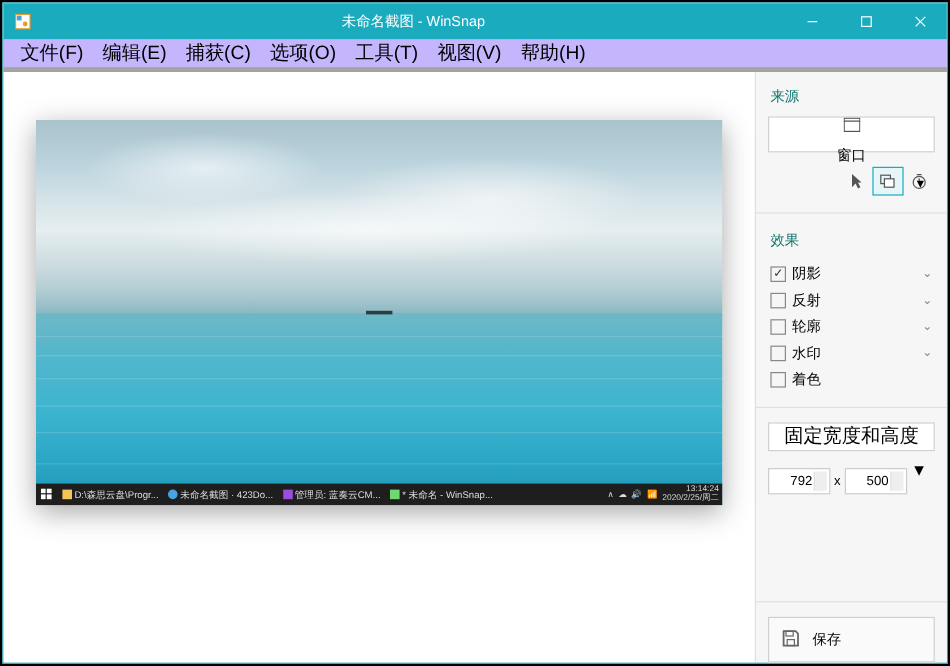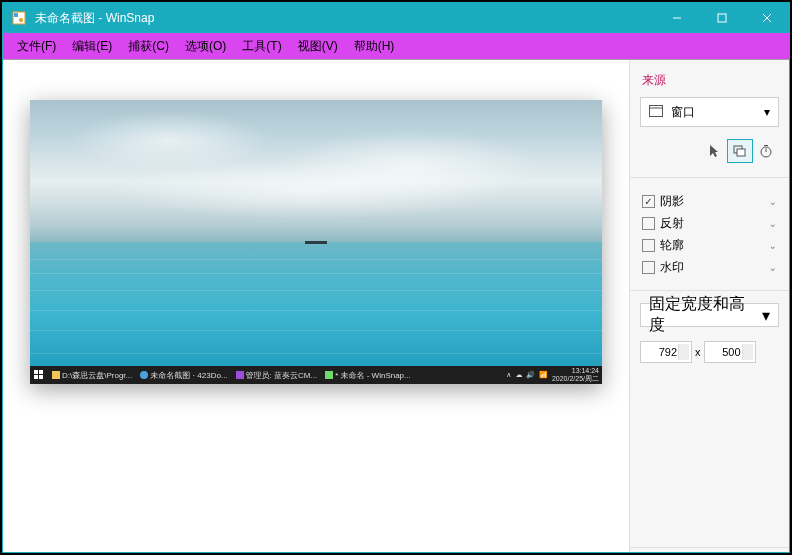--- a/index.html
+++ b/index.html
@@ -1,41 +1,41 @@
 <!DOCTYPE html>
 <html><head>
 <meta charset="utf-8">
 <style>
 * { margin: 0; padding: 0; box-sizing: border-box; font-family: "Microsoft YaHei", "Segoe UI", sans-serif; }
 body { background: #000; width: 792px; height: 555px; overflow: hidden; }
 .window { width: 788px; height: 551px; margin: 2px; background: #fff; display: flex; flex-direction: column; border: 1px solid #1aabbf; }
-.titlebar { height: 30px; background: #1aabbf; display: flex; align-items: center; color: #fff; font-size: 12px; }
+.titlebar { height: 30px; background: #1aabbf; display: flex; align-items: center; color: #fff; font-size: 12px; text-align: center; }
 .titlebar .icon { width: 20px; height: 16px; margin: 0 6px; display: flex; align-items: center; justify-content: center; }
 .titlebar .title { flex: 1; }
 .winbtns { display: flex; }
 .winbtn { width: 45px; height: 30px; display: flex; align-items: center; justify-content: center; cursor: pointer; }
 .winbtn svg { stroke: #fff; fill: none; }
-.menubar { height: 27px; background: #d946ef; display: flex; align-items: center; padding: 0 6px; border-bottom: 1px solid #a3a3a3; font-size: 12px; }
+.menubar { height: 27px; background: #c4b5fd; display: flex; align-items: center; padding: 0 6px; border-bottom: 4px solid #a3a3a3; font-size: 16px; }
 .menuitem { padding: 4px 8px; cursor: pointer; }
 .body { flex: 1; display: flex; }
 .canvas-area { flex: 1; background: #fff; display: flex; flex-direction: column; }
 .canvas-inner { flex: 1; padding: 40px 27px 20px; display: flex; align-items: flex-start; justify-content: flex-start; }
-.preview { width: 572px; height: 284px; box-shadow: 0 6px 22px rgba(0,0,0,0.35); position: relative; overflow: hidden; }
+.preview { width: 572px; height: 321px; box-shadow: 0 6px 22px rgba(0,0,0,0.35); position: relative; overflow: hidden; }
 .sky { position: absolute; top: 0; left: 0; right: 0; height: 52%; background: linear-gradient(to bottom, #a9c2cc 0%, #b9d2dc 20%, #d5e3e8 40%, #e5eef0 55%, #d0dee2 70%, #b3cdd4 85%, #7fb2bd 100%); }
 .cloud { position: absolute; background: radial-gradient(ellipse, rgba(255,255,255,0.6), transparent 70%); }
 .sea { position: absolute; bottom: 0; left: 0; right: 0; height: 50%; background: linear-gradient(to bottom, #6eb8c6 0%, #4fb6cc 25%, #3eb5cf 50%, #2ca8c6 75%, #1e96b6 100%); }
 .ripple { position: absolute; left: 0; right: 0; height: 1px; background: rgba(255,255,255,0.15); }
 .boat { position: absolute; top: 49.5%; left: 48%; width: 22px; height: 3px; background: #2c3e42; }
 .taskbar { position: absolute; bottom: 0; left: 0; right: 0; height: 18px; background: #1e1e1e; display: flex; align-items: center; font-size: 8px; color: #ddd; }
 .taskbar-item { padding: 0 4px; display: flex; align-items: center; height: 100%; gap: 2px; }
 .taskbar-tray { margin-left: auto; display: flex; align-items: center; gap: 4px; padding-right: 3px; font-size: 7px; }
 .sidepanel { width: 160px; background: #f6f6f6; border-left: 1px solid #e0e0e0; display: flex; flex-direction: column; padding: 10px 10px 0; gap: 8px; font-size: 12px; }
 .panel-btn { height: 38px; border: 1px solid #d0d0d0; background: #fafafa; display: flex; align-items: center; padding: 0 10px; gap: 10px; cursor: pointer; }
-.panel-section-label { font-size: 12px; color: #be185d; padding: 2px 0 0 2px; }
-.panel-dropdown { height: 30px; border: 1px solid #d0d0d0; background: #fff; display: flex; align-items: center; padding: 0 8px; cursor: pointer; gap: 8px; position: relative; }
+.panel-section-label { font-size: 12px; color: #0f766e; padding: 2px 0 0 2px; }
+.panel-dropdown { height: 30px; border: 1px solid #d0d0d0; background: #fff; display: flex; align-items: center; padding: 0 8px; cursor: pointer; gap: 8px; position: relative; flex-direction: column; }
 .panel-dropdown .caret { margin-left: auto; }
 .icon-row { display: flex; justify-content: flex-end; gap: 0; margin: 4px 0 2px; }
 .icon-btn { width: 26px; height: 24px; display: flex; align-items: center; justify-content: center; border: 1px solid transparent; cursor: pointer; }
 .icon-btn.selected { border: 1px solid #1aabbf; background: #e6f5f8; }
 .effects-list { display: flex; flex-direction: column; }
 .effect-row { display: flex; align-items: center; height: 22px; padding: 0 2px; cursor: pointer; }
 .effect-row .cb { width: 13px; height: 13px; border: 1px solid #888; margin-right: 5px; display: flex; align-items: center; justify-content: center; font-size: 10px; color: #333; }
 .effect-row .chev { margin-left: auto; color: #888; font-size: 10px; }
 .resize-fields { display: flex; align-items: center; gap: 3px; margin-top: 6px; }
 .numfield { width: 52px; height: 22px; border: 1px solid #ccc; background: #fff; display: flex; align-items: center; justify-content: flex-end; padding: 0 14px 0 4px; position: relative; font-size: 11px; }
@@ -174,57 +174,70 @@
         <div class="icon-btn">
             <svg width="14" height="14">
               <circle cx="7" cy="8" r="5" fill="none" stroke="#555"></circle>
               <line x1="7" y1="8" x2="7" y2="4.5" stroke="#555"></line>
               <line x1="5" y1="1.5" x2="9" y2="1.5" stroke="#555"></line>
             </svg>
           </div>
       </div>
 
       <hr class="sep">
+      <div class="panel-section-label">效果</div>
       <div class="effects-list">
         <div class="effect-row">
             <span class="cb">✓</span>
             <span>阴影</span>
             <span class="chev">⌄</span>
           </div>
         <div class="effect-row">
             <span class="cb"></span>
             <span>反射</span>
             <span class="chev">⌄</span>
           </div>
         <div class="effect-row">
             <span class="cb"></span>
             <span>轮廓</span>
             <span class="chev">⌄</span>
           </div>
         <div class="effect-row">
             <span class="cb"></span>
             <span>水印</span>
             <span class="chev">⌄</span>
+          </div>
+        <div class="effect-row">
+            <span class="cb"></span>
+            <span>着色</span>
           </div>
       </div>
 
       <hr class="sep">
       <div class="panel-dropdown" style="height:24px;font-size:16px">
         <span>固定宽度和高度</span>
         <span class="caret">▾</span>
       </div>
       <div class="resize-fields">
         <div class="numfield">
             <span>792</span>
           </div>
         <span class="times">x</span>
         <div class="numfield">
             <span>500</span>
           </div>
       </div>
 
       <div class="spacer"></div>
       <hr class="sep">
+      <div class="panel-btn">
+        <span><svg width="16" height="16" viewBox="0 0 16 16">
+              <path d="M2 2 H12 L14 4 V14 H2 Z" fill="none" stroke="#666" stroke-width="1.5"></path>
+              <rect x="4" y="2" width="6" height="4" fill="none" stroke="#666"></rect>
+              <rect x="5" y="9" width="6" height="5" fill="none" stroke="#666"></rect>
+            </svg></span>
+        <span>保存</span>
+      </div>
 
     </div>
 
   </div>
 </div>
 
 </body></html>

